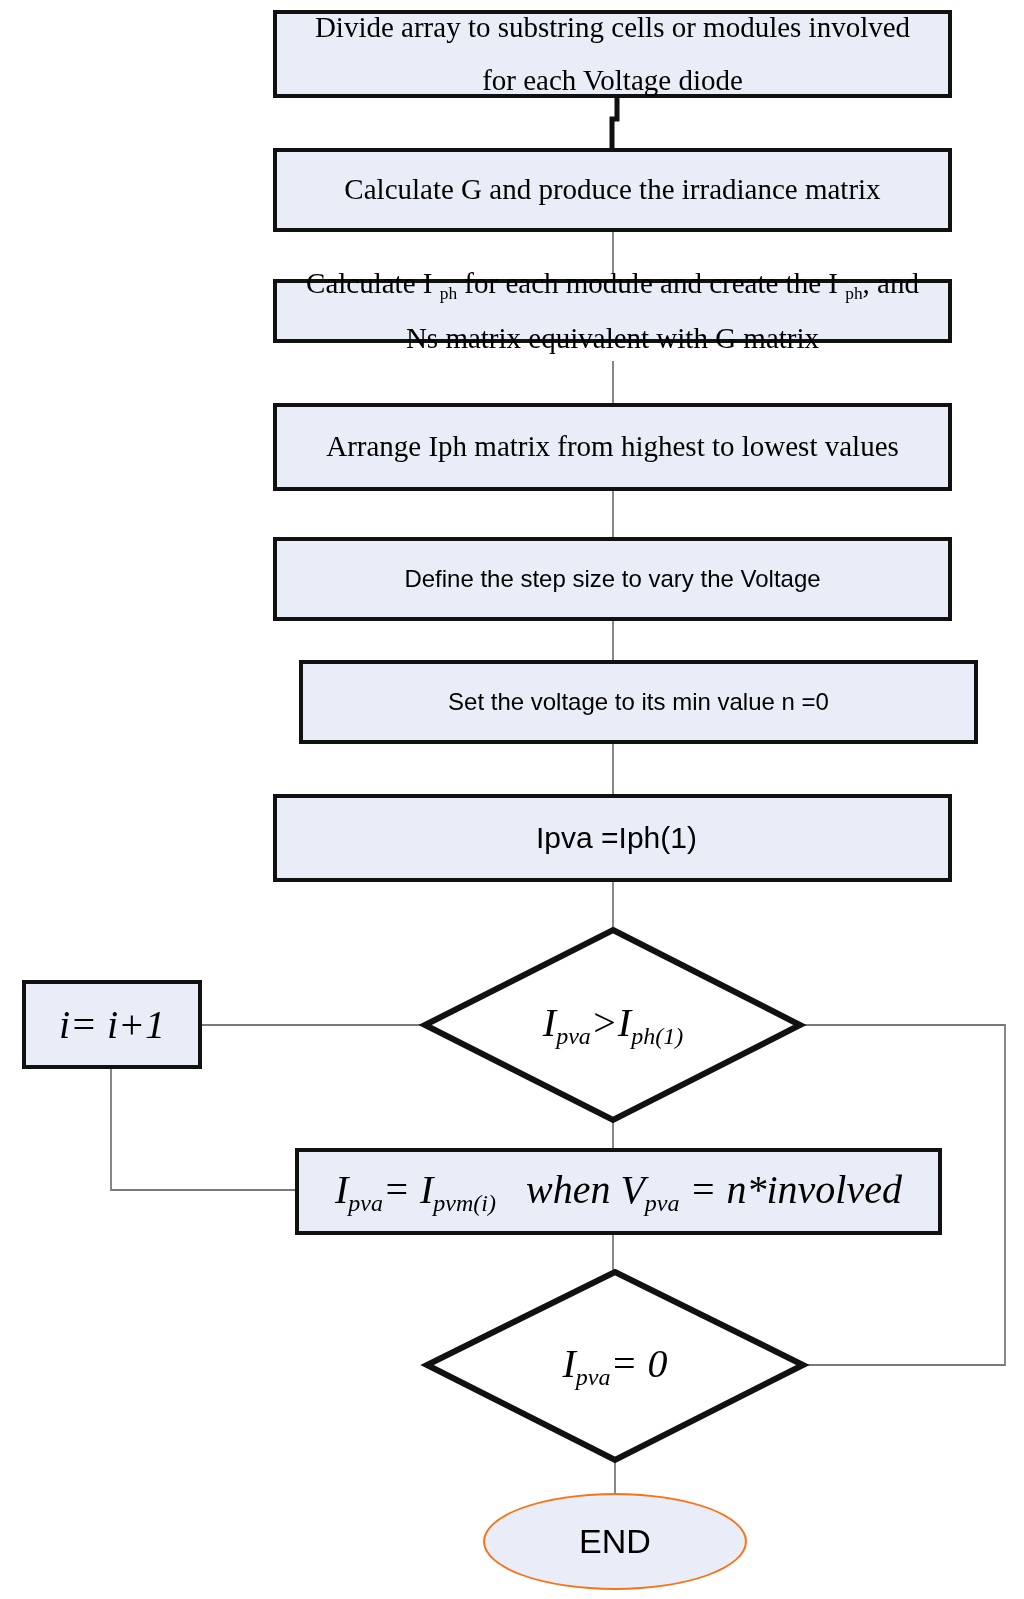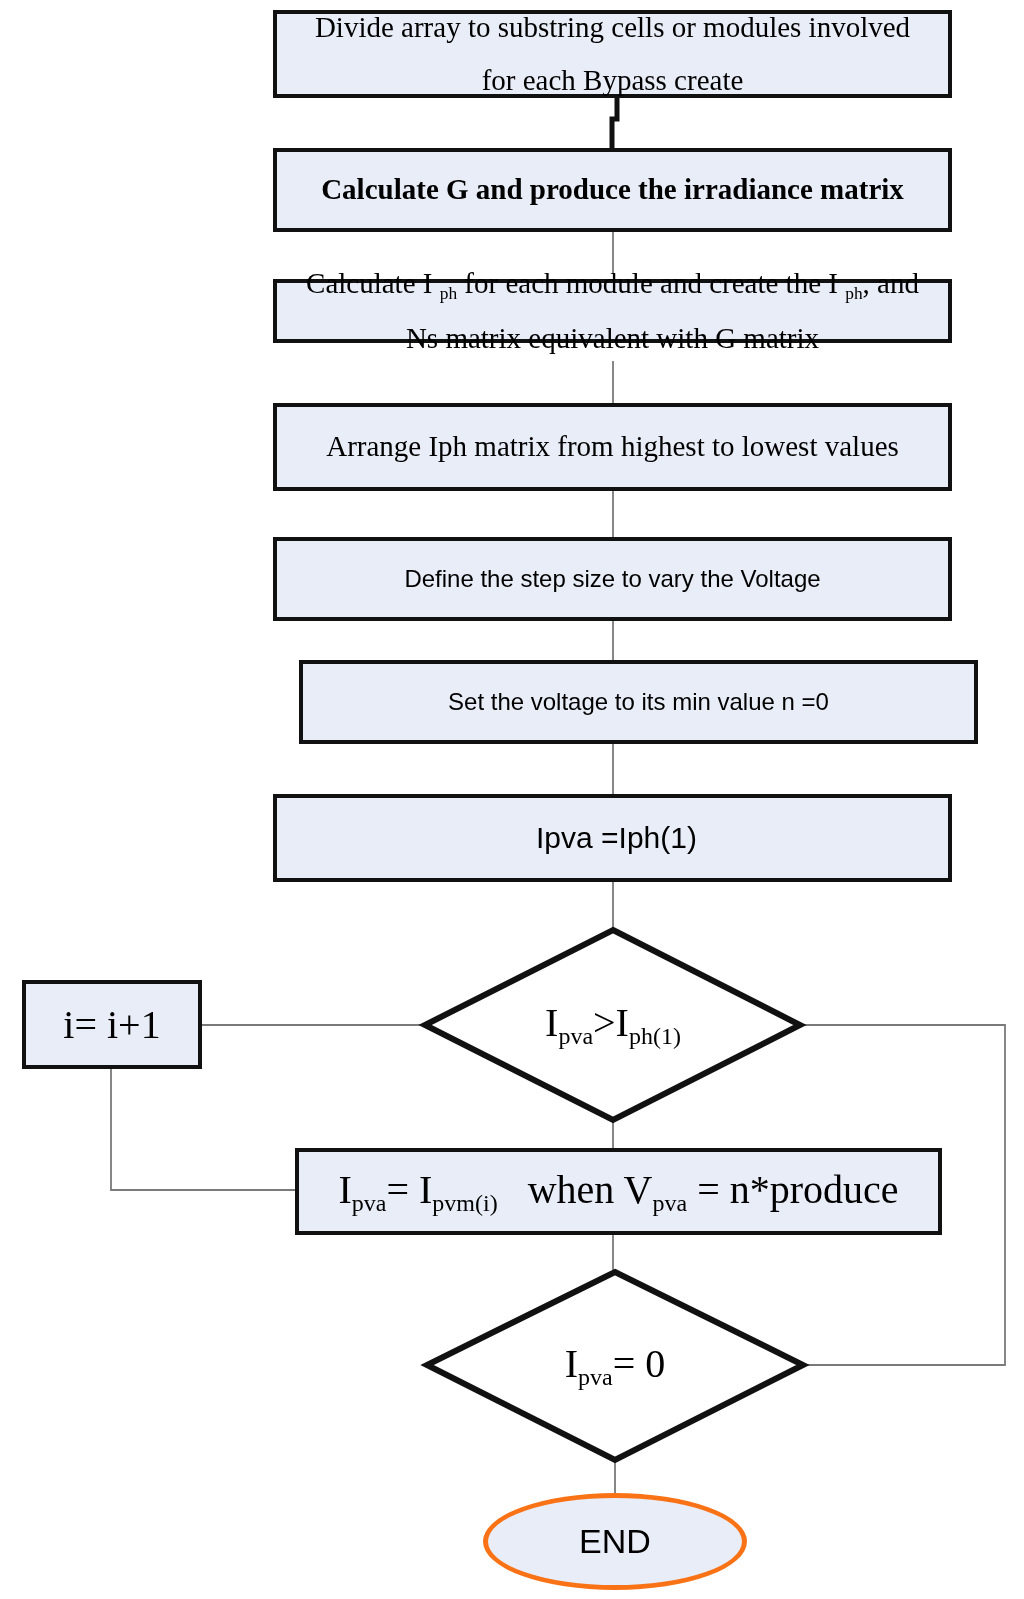--- a/index.html
+++ b/index.html
@@ -15,30 +15,30 @@
     display:flex; flex-direction:column; align-items:center; justify-content:center;
     text-align:center; line-height:1.28;
   }
   .label {
     position:absolute; box-sizing:border-box;
     display:flex; flex-direction:column; align-items:center; justify-content:center;
     text-align:center; background:transparent;
   }
   .ellipse {
     position:absolute; box-sizing:border-box;
-    background:#e8edf7; border:5px solid #f97316; border-radius:50%;
+    background:#e8edf7; border:2px solid #f97316; border-radius:50%;
     display:flex; align-items:center; justify-content:center; text-align:center;
   }
   .serif { font-family:"Liberation Serif", serif;gap:16px; }
   .sans  { font-family:"Liberation Sans", sans-serif; }
   .fs29 { font-size:29px; }
   .fs28 { font-size:24px; }
   .fs30 { font-size:30px; }
   .fs34 { font-size:34px; }
-  .fs40 { font-size:40px; }
+  .fs40 { font-size:40px;font-style:italic; }
   .tline { white-space:pre; }
   .sub { font-size:0.60em; vertical-align:-0.32em; }
 </style>
 </head>
 <body>
 
 <div class="canvas">
 
   <svg class="wires" viewBox="0 0 1024 1599" xmlns="http://www.w3.org/2000/svg">
 
@@ -58,24 +58,24 @@
       <path d="M613,1235 L613,1272"></path>
       <path d="M615,1460 L615,1493"></path>
     </g>
 
     <polygon points="613,930 800,1025 613,1120 425,1025" fill="#ffffff" stroke="#111111" stroke-width="6"></polygon>
     <polygon points="615,1272 803,1365 615,1460 427,1365" fill="#ffffff" stroke="#111111" stroke-width="6"></polygon>
   </svg>
 
   <div class="node serif fs29" style="left:273px; top:10px;  width:679px; height:88px;">
       <div class="tline"><span>Divide array to substring cells or modules involved</span></div>
-      <div class="tline"><span>for each Bypass create</span></div>
+      <div class="tline"><span>for each Voltage diode</span></div>
     </div>
 
-  <div class="node serif fs29" style="left:273px; top:148px; width:679px; height:84px;font-weight:bold;">
+  <div class="node serif fs29" style="left:273px; top:148px; width:679px; height:84px;">
       <div class="tline"><span>Calculate G and produce the irradiance matrix</span></div>
     </div>
 
   <div class="node serif fs29" style="left:273px; top:279px; width:679px; height:64px;text-align:center;">
       <div class="tline"><span>Calculate I </span><span class="sub">ph</span><span> for each module and create the I </span><span class="sub">ph</span><span>, and</span></div>
       <div class="tline"><span>Ns matrix equivalent with G matrix</span></div>
     </div>
 
   <div class="node serif fs29" style="left:273px; top:403px; width:679px; height:88px;align-items:center;">
       <div class="tline"><span>Arrange Iph matrix from highest to lowest values</span></div>
@@ -91,21 +91,21 @@
 
   <div class="node sans fs30" style="left:273px; top:794px; width:679px; height:88px;padding-left:8px;">
       <div class="tline"><span>Ipva =Iph(1)</span></div>
     </div>
 
   <div class="node serif fs40" style="left:22px; top:980px; width:180px; height:89px;">
       <div class="tline"><span>i= i+1</span></div>
     </div>
 
   <div class="node serif fs40" style="left:295px; top:1148px; width:647px; height:87px;">
-      <div class="tline"><span>I</span><span class="sub">pva</span><span>= I</span><span class="sub">pvm(i)</span><span>   when V</span><span class="sub">pva</span><span> = n*produce</span></div>
+      <div class="tline"><span>I</span><span class="sub">pva</span><span>= I</span><span class="sub">pvm(i)</span><span>   when V</span><span class="sub">pva</span><span> = n*involved</span></div>
     </div>
 
   <div class="label serif fs40" style="left:445px; top:982px; width:336px; height:84px;">
       <div class="tline"><span>I</span><span class="sub">pva</span><span>&gt;I</span><span class="sub">ph(1)</span></div>
     </div>
 
   <div class="label serif fs40" style="left:465px; top:1323px; width:300px; height:84px;">
       <div class="tline"><span>I</span><span class="sub">pva</span><span>= 0</span></div>
     </div>
 

